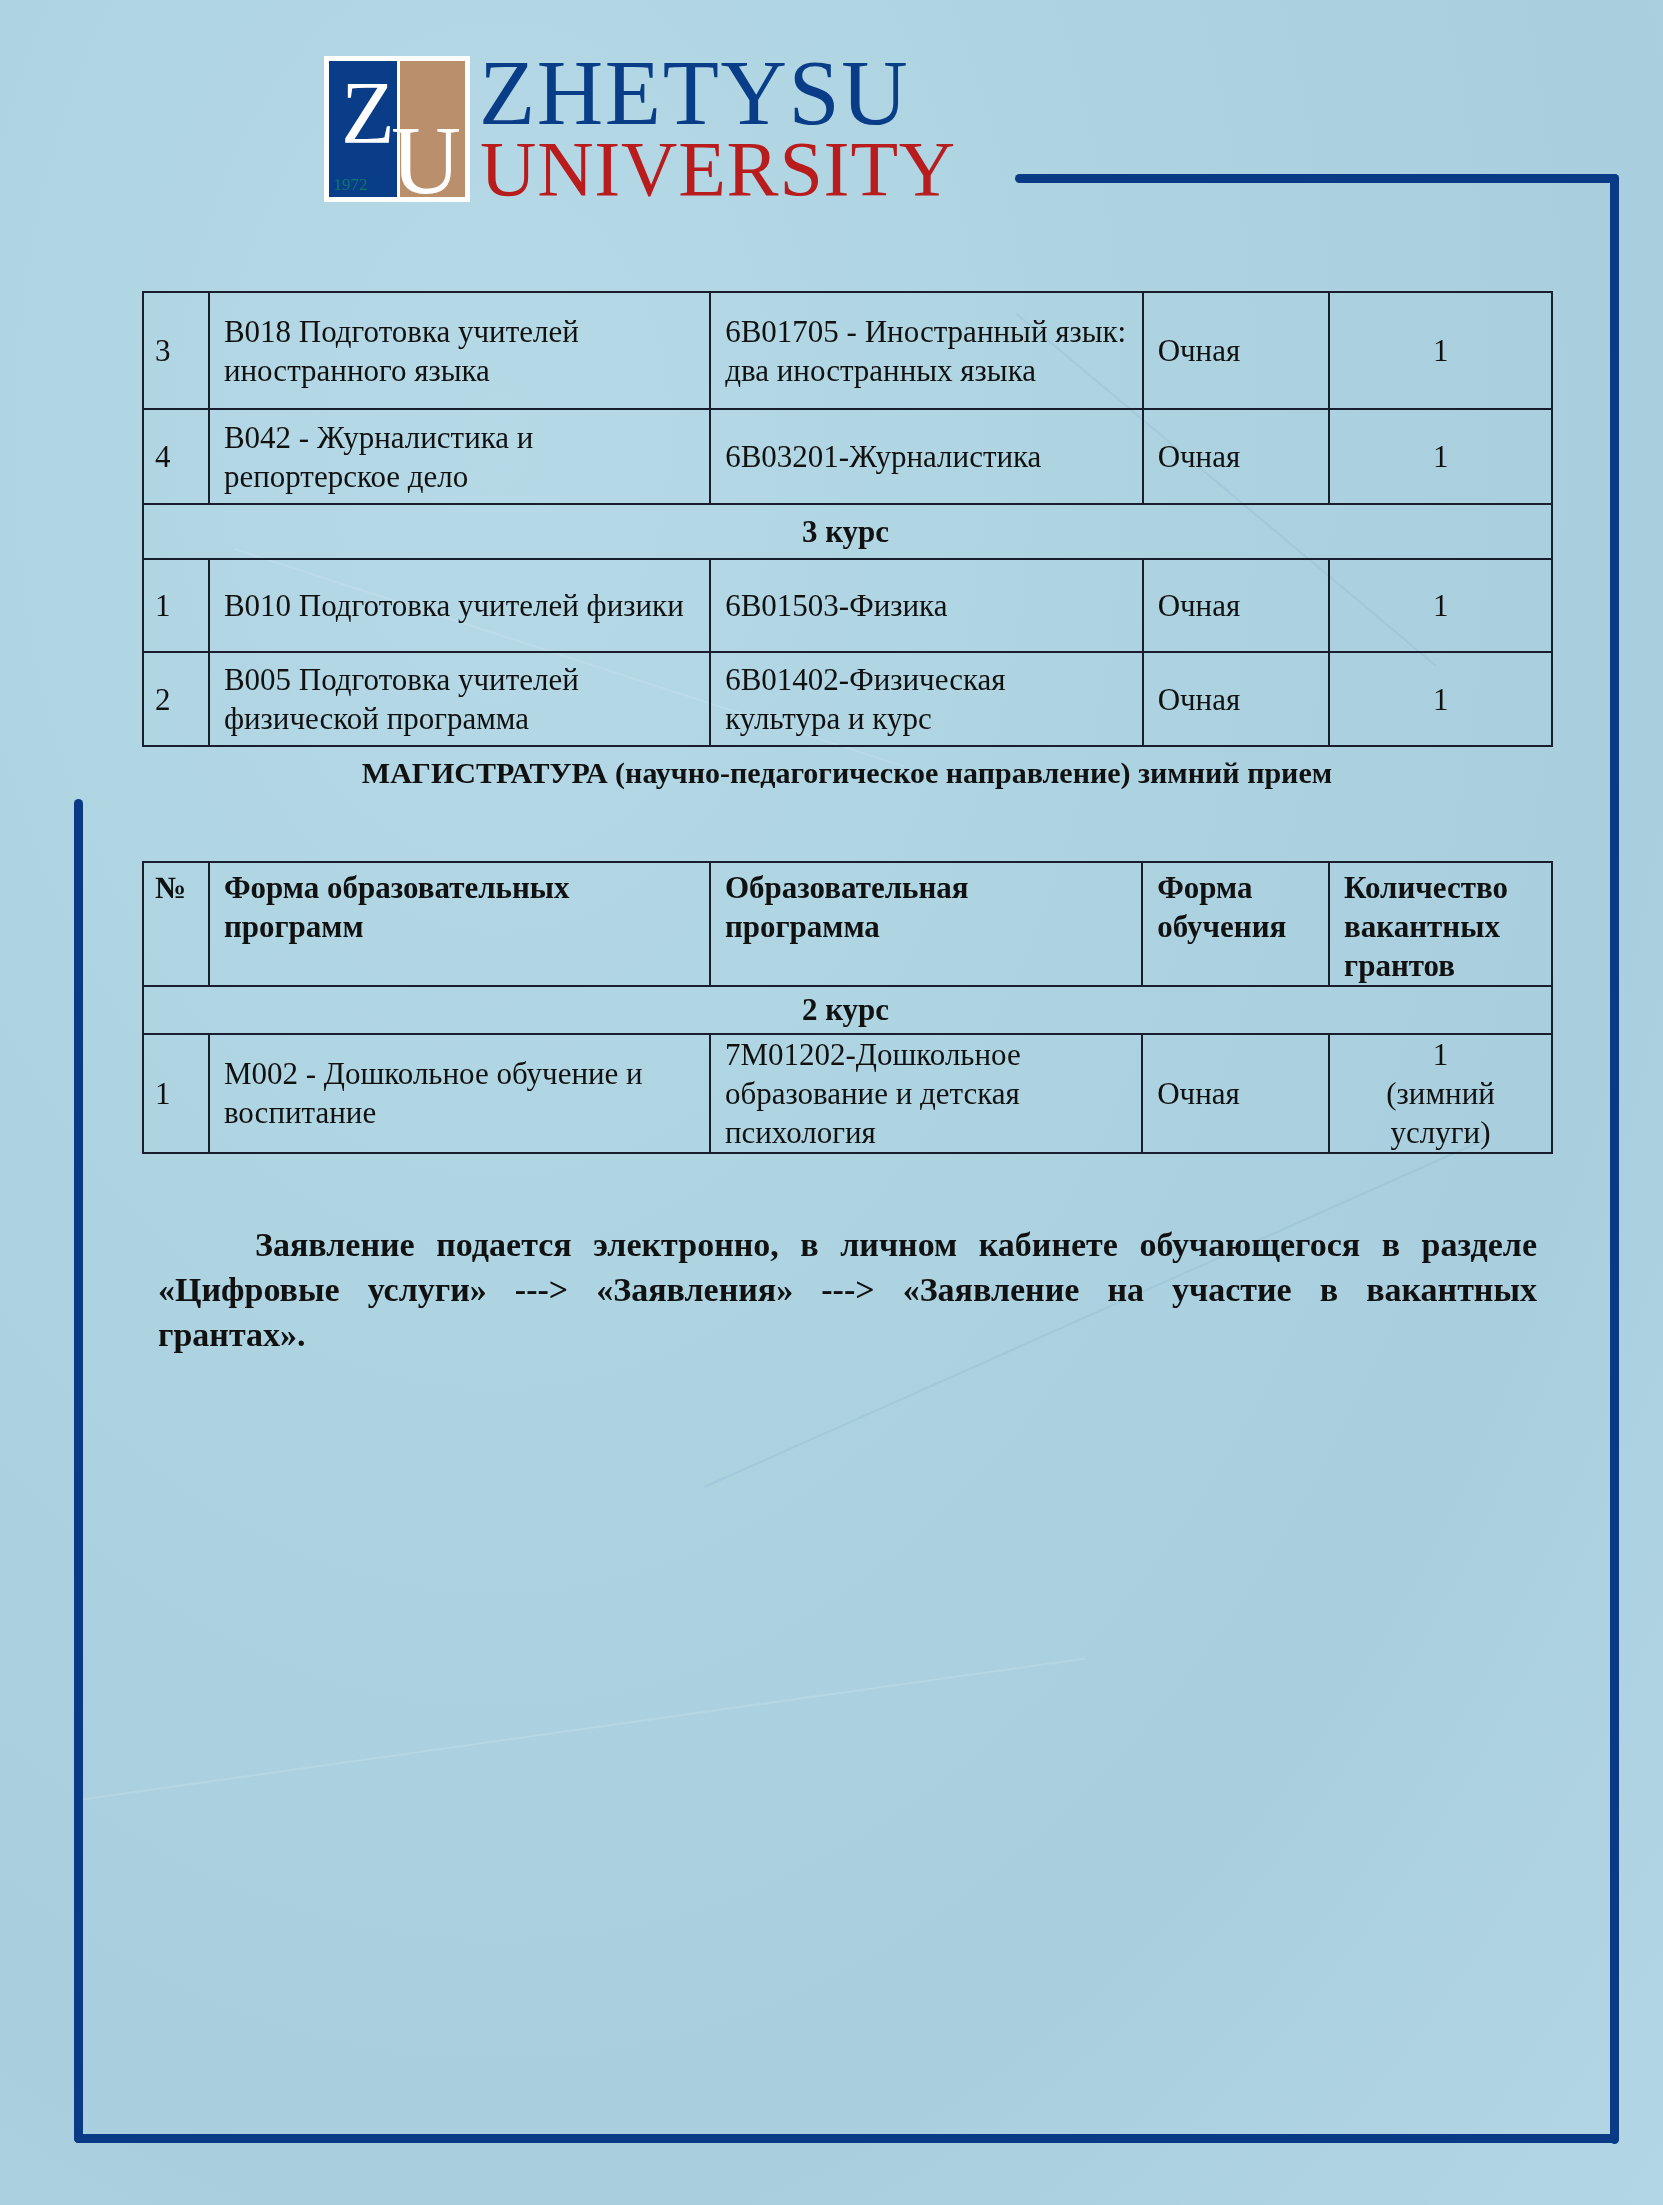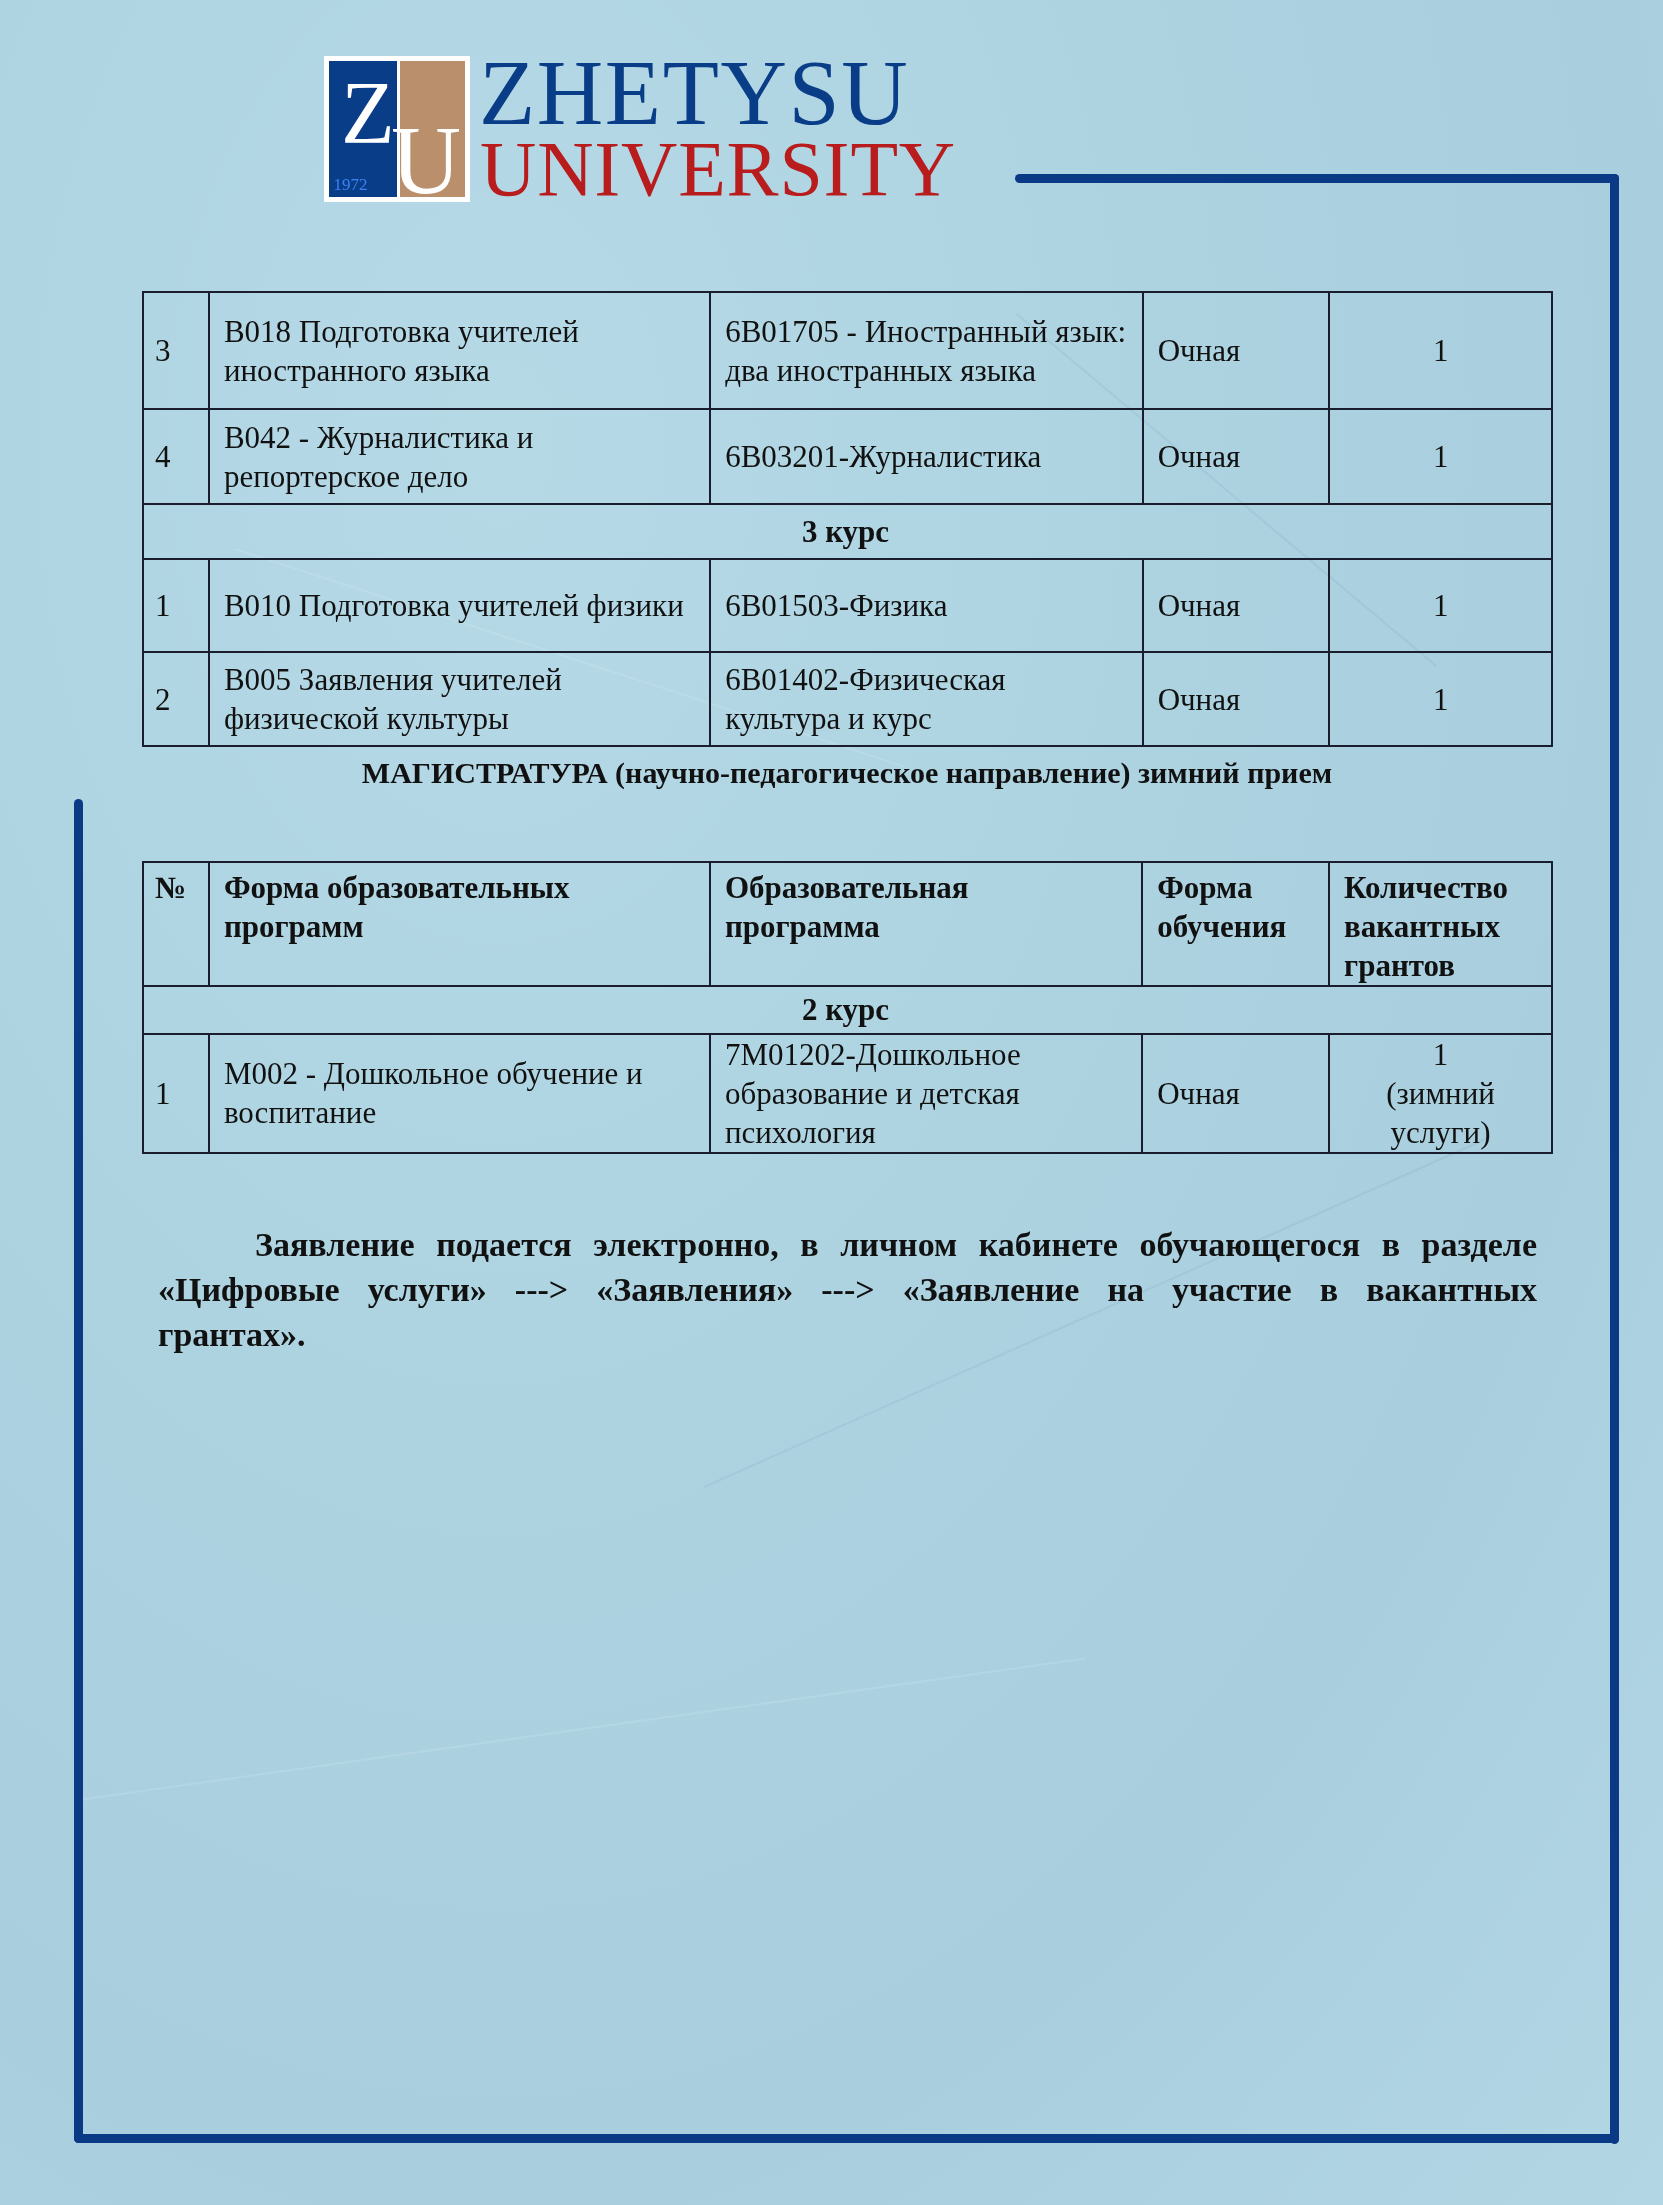--- a/index.html
+++ b/index.html
@@ -10,21 +10,21 @@
     color:#111;
   }
   .crease { position:absolute; background:rgba(255,255,255,0.12); transform-origin:0 0; height:2.3px; }
   .crease.dark { background:rgba(80,130,160,0.10); }
   .frame { position:absolute; background:#0a3a86; border-radius:4.7px; }
   .logo-box { position:absolute; left:324px; top:56px; width:146px; height:146px; background:#fff; }
   .logo-blue { position:absolute; left:4.7px; top:4.7px; width:68px; height:136px; background:#0a3d87; }
   .logo-tan { position:absolute; left:76px; top:4.7px; width:65px; height:136px; background:#b98f6c; }
   .logo-z { position:absolute; left:17px; top:12.5px; font-size:88px; line-height:1; color:#fff; font-family:"Liberation Serif", serif; }
   .logo-u { position:absolute; left:67px; top:56px; font-size:97px; line-height:1; color:#fff; font-family:"Liberation Serif", serif; }
-  .logo-year { position:absolute; left:9.4px; top:119px; font-size:17px; color:#3b82f6; font-family:"Liberation Serif", serif; }
+  .logo-year { position:absolute; left:9.4px; top:119px; font-size:17px; color:#0f766e; font-family:"Liberation Serif", serif; }
   .brand1 { position:absolute; left:479px; top:45px; font-size:92px; line-height:1; color:#0a3d87; letter-spacing:1.6px; font-family:"Liberation Serif", serif; transform:scaleY(1.02); transform-origin:left top;}
   .brand2 { position:absolute; left:480px; top:130px; font-size:78px; line-height:1; color:#b91c1c; letter-spacing:0.8px; font-family:"Liberation Serif", serif; }
   table { position:absolute; border-collapse:collapse; font-size:31px; line-height:39px; }
   td { border:2px solid #1a1d2e; padding:0 14px; vertical-align:middle; }
   td.num { padding:0 11px; }
   td.cnt { text-align:center; }
   td.group { text-align:center; font-weight:bold;padding-left:10px; }
   th { border:2px solid #1a1d2e; padding:4.7px 14px 0 14px; text-align:left; vertical-align:top; font-weight:bold; font-size:31px; line-height:39px; }
   .mag-title { position:absolute; left:142px; width:1410px; top:756px; text-align:center; font-weight:bold; font-size:30px; }
   .note { position:absolute; left:158px; width:1379px; top:1188px; font-weight:bold; font-size:34px; line-height:45px; text-align:justify; text-indent:97px; word-spacing:4.7px; }
@@ -80,21 +80,21 @@
   </tr>
   <tr style="height:93px;">
     <td class="num">1</td>
     <td>B010 Подготовка учителей физики</td>
     <td>6B01503-Физика</td>
     <td>Очная</td>
     <td class="cnt">1</td>
   </tr>
   <tr style="height:94px;">
     <td class="num">2</td>
-    <td>B005 Заявления учителей физической культуры</td>
+    <td>B005 Подготовка учителей физической программа</td>
     <td>6B01402-Физическая культура и курс</td>
     <td>Очная</td>
     <td class="cnt">1</td>
   </tr>
 </tbody>
   </table>
 
 <div class="mag-title">МАГИСТРАТУРА (научно-педагогическое направление) зимний прием</div>
 
 <table style="left:142px;top:861px;width:1411px;">

